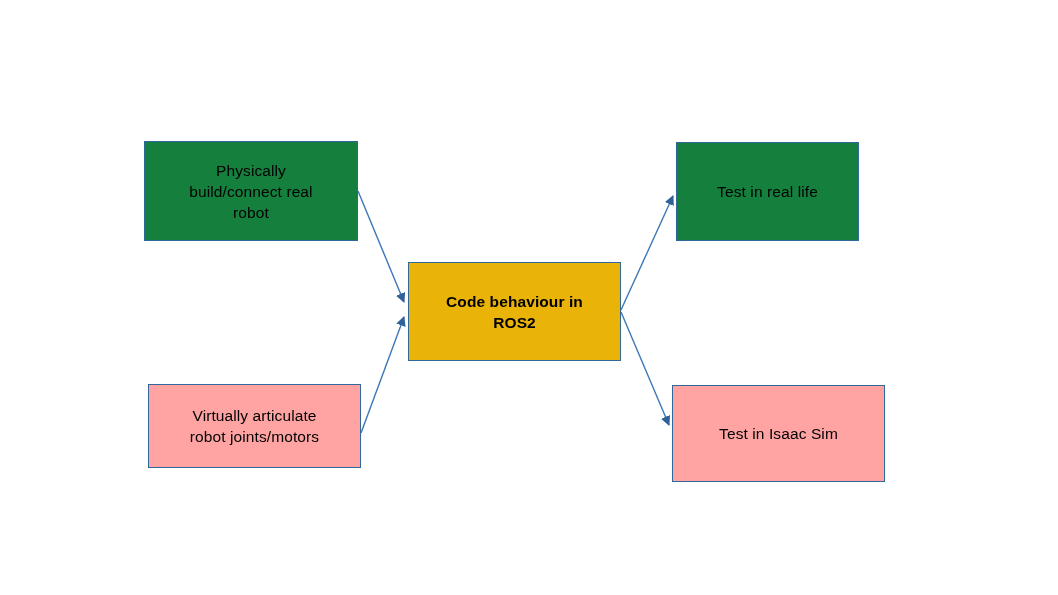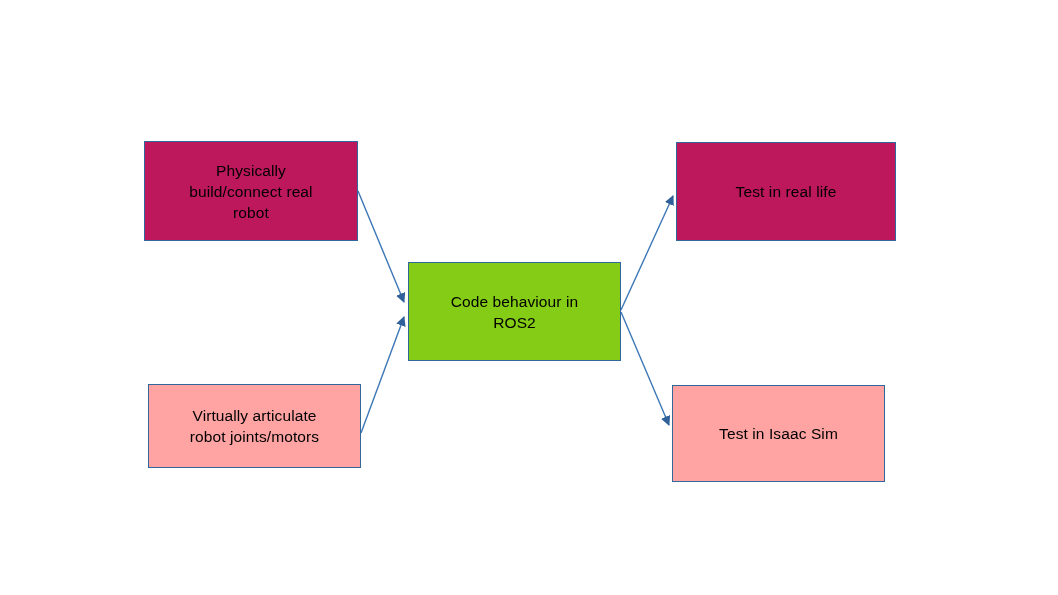--- a/index.html
+++ b/index.html
@@ -40,23 +40,23 @@
     white-space: pre-line;
     letter-spacing: 0.1px;
   }
   .node-label {
     display: block;
     width: 100%;
     padding: 0 8px;
     box-sizing: border-box;
     white-space: pre-line;
   }
-  .fill-yellow { background: #be185d; }
+  .fill-yellow { background: #15803d; }
   .fill-pink   { background: #ffa3a3; }
-  .fill-blue   { background: #84cc16; }
+  .fill-blue   { background: #eab308; font-weight: bold; }
 </style>
 </head>
 <body>
 
 <div id="canvas">
 
   <svg id="edges" viewBox="0 0 1058 595" xmlns="http://www.w3.org/2000/svg">
     <defs>
       <marker id="arrow" viewBox="0 0 10 10" refX="9" refY="5" markerWidth="7" markerHeight="7" orient="auto-start-reverse">
         <path d="M 0 0 L 10 5 L 0 10 z" fill="#2f6099"></path>
@@ -77,21 +77,21 @@
   <div class="node fill-pink" style="left:148px; top:384px; width:213px; height:84px;">
     <span class="node-label">Virtually articulate
 robot joints/motors</span>
   </div>
 
   <div class="node fill-blue" style="left:408px; top:262px; width:213px; height:99px;">
     <span class="node-label">Code behaviour in
 ROS2</span>
   </div>
 
-  <div class="node fill-yellow" style="left:676px; top:142px; width:220px; height:99px;">
+  <div class="node fill-yellow" style="left:676px; top:142px; width:183px; height:99px;">
     <span class="node-label">Test in real life</span>
   </div>
 
   <div class="node fill-pink" style="left:672px; top:385px; width:213px; height:97px;">
     <span class="node-label">Test in Isaac Sim</span>
   </div>
 
 </div>
 
 </body></html>

